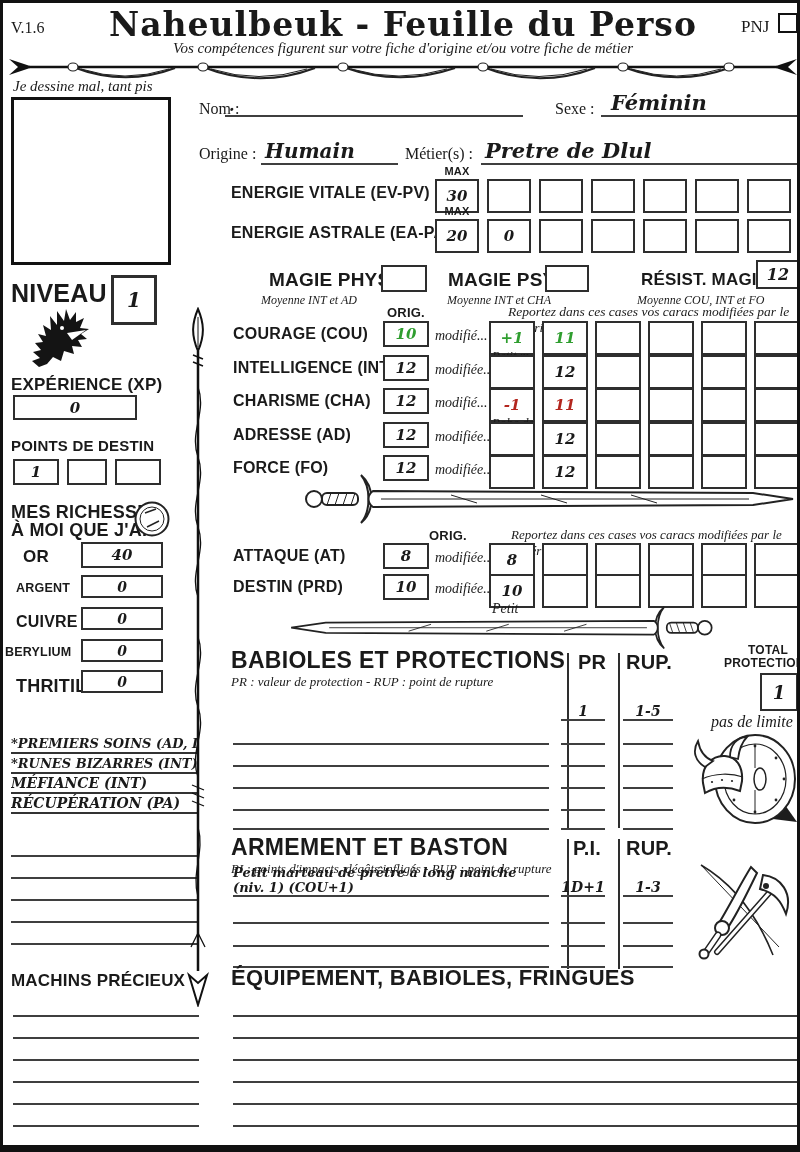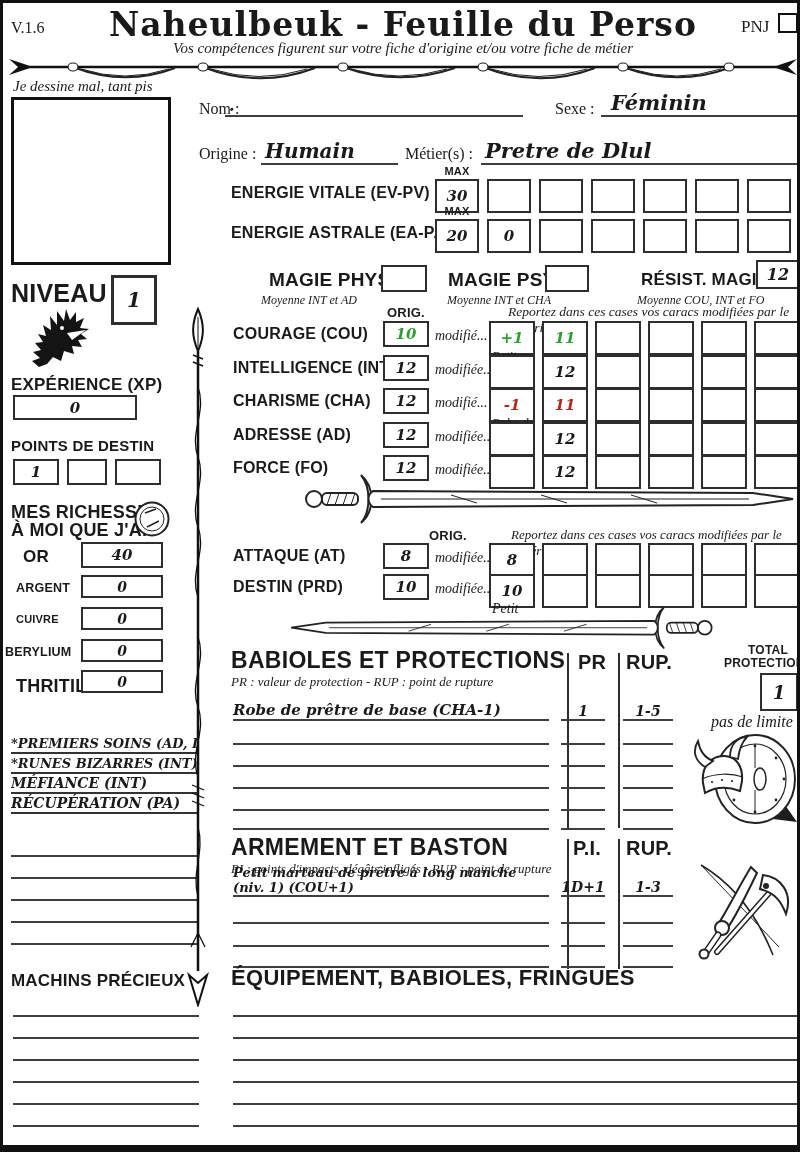--- a/index.html
+++ b/index.html
@@ -357,23 +357,20 @@
     </g>
   </svg>
 
   <div class="abs hdr ttl" style="left:228px;top:644px">BABIOLES ET PROTECTIONS</div>
   <div class="abs cal fs13" style="left:228px;top:671px">PR : valeur de protection - RUP : point de rupture</div>
   <div class="vln" style="left:564px;top:650px;height:175px"></div>
   <div class="vln" style="left:615px;top:650px;height:175px"></div>
   <div class="abs hdr fs20 ctr" style="left:566px;top:648px;width:46px">PR</div>
   <div class="abs hdr fs20 ctr" style="left:619px;top:648px;width:54px">RUP.</div>
 
-  <div class="ufield" style="left:230px;top:696px;width:316px;height:22px">
-      <span class="hand fs15">Robe de prêtre de base (CHA-1)</span>
-    </div>
   <div class="ufield" style="left:558px;top:696px;width:44px;height:22px;justify-content:center">
       <span class="hand fs14">1</span>
     </div>
   <div class="ufield" style="left:620px;top:696px;width:50px;height:22px;justify-content:center">
       <span class="hand fs14">1-5</span>
     </div>
 
   <div class="ln" style="left:230px;top:740px;width:316px"></div>
   <div class="ln" style="left:558px;top:740px;width:44px"></div>
   <div class="ln" style="left:620px;top:740px;width:50px"></div>
@@ -518,21 +515,21 @@
   </svg>
 
   <div class="abs hdr fs17" style="left:20px;top:544px">OR</div>
   <div class="bx" style="left:78px;top:539px;width:82px;height:26px">
       <span class="hand fs15">40</span>
     </div>
   <div class="abs hdr" style="left:13px;top:578px;font-size:12.5px">ARGENT</div>
   <div class="bx" style="left:78px;top:572px;width:82px;height:23px">
       <span class="hand fs14">0</span>
     </div>
-  <div class="abs hdr" style="left:13px;top:610px;font-size:11px">CUIVRE</div>
+  <div class="abs hdr" style="left:13px;top:610px;font-size:16px">CUIVRE</div>
   <div class="bx" style="left:78px;top:604px;width:82px;height:23px">
       <span class="hand fs14">0</span>
     </div>
   <div class="abs hdr" style="left:2px;top:642px;font-size:12.5px">BERYLIUM</div>
   <div class="bx" style="left:78px;top:636px;width:82px;height:23px">
       <span class="hand fs14">0</span>
     </div>
   <div class="abs hdr" style="left:13px;top:673px;font-size:18px">THRITIL</div>
   <div class="bx" style="left:78px;top:667px;width:82px;height:23px">
       <span class="hand fs14">0</span>

